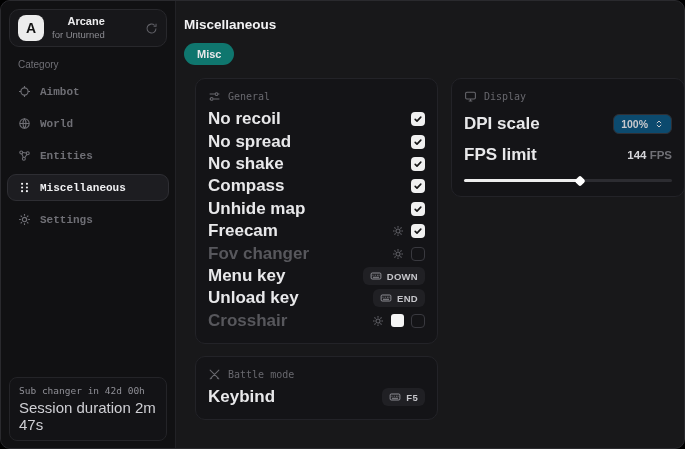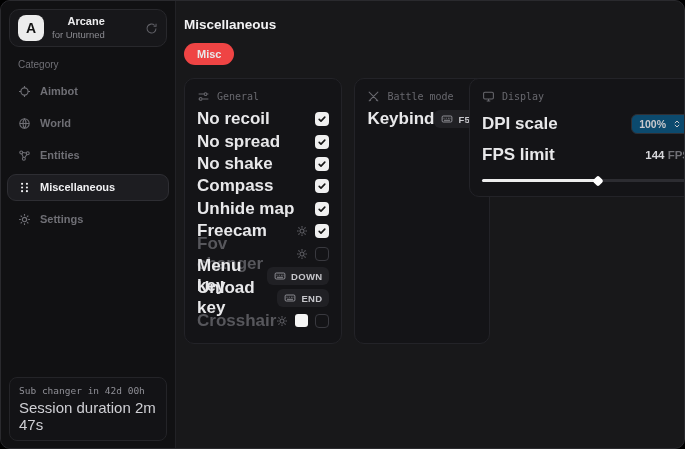--- a/index.html
+++ b/index.html
@@ -14,37 +14,37 @@
   .brand-card { margin:8px; border:1px solid #28282c; background:#17171a;
     border-radius:10px; padding:5px 8px; display:flex; align-items:center; gap:8px; }
   .logo { width:26px; height:26px; background:#ececec; border-radius:8px; color:#121212;
     font-weight:bold; font-size:14px; display:flex; align-items:center; justify-content:center; flex:none; }
   .brand-text { display:flex; flex-direction:column; line-height:1.25;text-align:right; }
   .brand-title { font-size:11px; font-weight:700; color:#ececee; }
   .brand-sub { font-size:9.5px; color:#8a8a90; }
   .brand-refresh { margin-left:auto; color:#5f5f65; display:flex; cursor:pointer; }
   .cat-label { margin:12px 0 8px 17px; font-size:10px; color:#707076; }
   .nav { display:flex; flex-direction:column; gap:5px; padding:0 6px; }
-  .nav-item { display:flex; align-items:flex-start; gap:9px; padding:6px 10px;
+  .nav-item { display:flex; align-items:center; gap:9px; padding:6px 10px;
     border-radius:9px; border:1px solid transparent; color:#6f6f75;
-    font-size:11px; font-weight:600; cursor:pointer; }
+    font-size:11px; font-weight:600; cursor:pointer;font-family:Liberation Mono, monospace; }
   .nav-item.active { background:#1d1d21; border-color:#2e2e33; color:#f0f0f2; }
   .nav-item .nicon { display:flex; color:inherit; }
   .status-card { position:absolute; left:8px; right:8px; bottom:7px;
     border:1px solid #242428; background:#131316; border-radius:8px; padding:7px 9px; }
   .status-line1 { font-family:"DejaVu Sans Mono",monospace; font-size:9.5px; color:#8f8f96; }
   .status-line2 { margin-top:3px; font-size:15px; font-weight:400; color:#cfcfd4; }
 
   
   .main { flex:1; padding:16px 14px 0 8px; }
   .page-title { font-size:13.5px; font-weight:700; color:#f2f2f4; }
-  .tab-pill { margin-top:11px; display:inline-flex; padding:5px 13px; background:#ef4444;
+  .tab-pill { margin-top:11px; display:inline-flex; padding:5px 13px; background:#0f766e;
     border-radius:15px; font-size:11px; font-weight:600; color:#e8e8ea; cursor:pointer; }
   .columns { margin-top:13px; display:flex; gap:13px; align-items:flex-start; }
-  .col-left { width:272px; display:flex; gap:12px; }
+  .col-left { width:243px; display:flex; flex-direction:column; gap:12px;margin-left:11px; }
   .col-right { width:234px; }
   .panel { background:#141417; border:1px solid #232328; border-radius:10px; padding:11px 12px; }
   .panel-header { display:flex; align-items:center; gap:7px; color:#68686e;
     font-family:"DejaVu Sans Mono",monospace; font-size:10px; }
   .rows { margin-top:5px; }
   .row { display:flex; align-items:center; height:22.4px; }
   .row-label { font-size:17px; font-weight:700; color:#e8e8ea; }
   .row.dim .row-label { color:#57575c; }
   .controls { margin-left:auto; display:flex; align-items:center; gap:7px; }
   .cb { width:14px; height:14px; border-radius:4px; display:flex; align-items:center;

